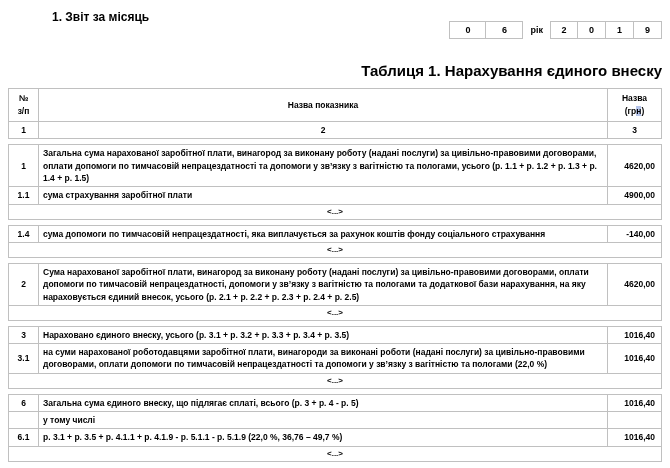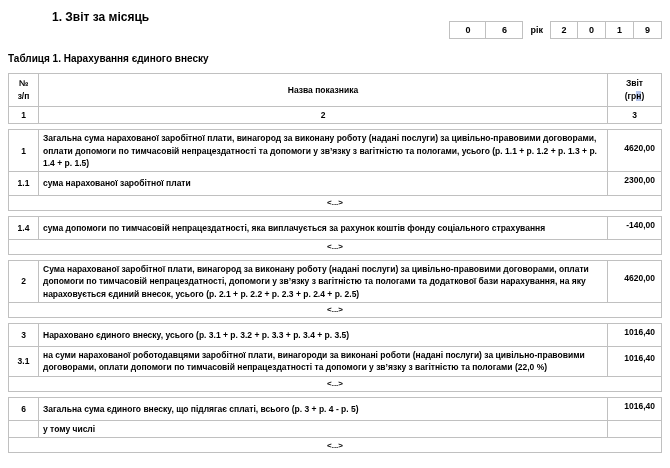--- a/index.html
+++ b/index.html
@@ -17,29 +17,29 @@
   .period { display:flex; align-items:center; }
   .digit-row { display:flex; }
   .digit-cell {
     width:37px; height:18px; border:1px solid #c0c0c0; border-left:none;
     display:flex; align-items:center; justify-content:center; font-size:9px; background:#fff;
   }
   .digit-row .digit-cell:first-child { border-left:1px solid #c0c0c0; }
   .digit-row.year .digit-cell { width:28px; }
   .rik { font-size:9px; margin:18px 7px; }
 
-  .table-title { text-align:left; font-size:10px; }
+  .table-title { text-align:right; font-size:15px; margin-top:9px; }
 
   
   table { border-collapse:collapse; width:654px; table-layout:fixed; margin-top:5px; }
   table.hdr { margin-top:9px; }
   td { border:1px solid #c0c0c0; font-size:8.5px; vertical-align:middle; line-height:1.45; }
   td.num  { text-align:center; padding:2px 1px; }
   td.name { text-align:left; padding:2px 4px;margin-left:23px; }
-  td.amt  { text-align:right; padding:2px 6px 8px 2px; }
+  td.amt  { text-align:right; padding:2px 6px 2px 2px; }
   .hdr td { text-align:center; padding:2px; }
   .hdr .colhead { height:33px; line-height:1.5; }
   .hdr .colnum { height:17px; }
   td.sep { text-align:center; font-size:8px; height:15px; padding:1px; }
   .hl { background:#b5c4ea; }
 </style>
 </head>
 <body>
 
 <div class="page">
@@ -70,21 +70,21 @@
         <col style="width:54px">
       </colgroup>
     <tbody>
         <tr>
       <td class="colhead">
         <span>№</span><br>
         <span>з/п</span>
       </td>
       <td class="colhead">Назва показника</td>
       <td class="colhead">
-        <span>Звіт</span><br>
+        <span>Назва</span><br>
         <span>(гр</span><span class="hl">н</span><span>)</span>
       </td>
     </tr>
     <tr>
       <td class="colnum">1</td>
       <td class="colnum">2</td>
       <td class="colnum">3</td>
     </tr>
   </tbody>
     </table>
@@ -96,22 +96,22 @@
         <col style="width:54px">
       </colgroup>
     <tbody>
         <tr>
       <td class="num">1</td>
       <td class="name">Загальна сума нарахованої заробітної плати, винагород за виконану роботу (надані послуги) за цивільно-правовими договорами, оплати допомоги по тимчасовій непрацездатності та допомоги у зв’язку з вагітністю та пологами, усього (р. 1.1 + р. 1.2 + р. 1.3 + р. 1.4 + р. 1.5)</td>
       <td class="amt">4620,00</td>
     </tr>
     <tr>
       <td class="num">1.1</td>
-      <td class="name">сума нарахованої заробітної плати</td>
-      <td class="amt">2300,00</td>
+      <td class="name">сума страхування заробітної плати</td>
+      <td class="amt">4900,00</td>
     </tr>
     <tr>
       <td class="sep" colspan="3">&lt;...&gt;</td>
     </tr>
   </tbody>
     </table>
 
   <table>
     <colgroup>
         <col style="width:30px">
@@ -182,18 +182,23 @@
       <td class="num">6</td>
       <td class="name">Загальна сума єдиного внеску, що підлягає сплаті, всього (р. 3 + р. 4 - р. 5)</td>
       <td class="amt">1016,40</td>
     </tr>
     <tr>
       <td class="num"></td>
       <td class="name">у тому числі</td>
       <td class="amt"></td>
     </tr>
     <tr>
+      <td class="num">6.1</td>
+      <td class="name">р. 3.1 + р. 3.5 + р. 4.1.1 + р. 4.1.9 - р. 5.1.1 - р. 5.1.9 (22,0 %, 36,76 – 49,7 %)</td>
+      <td class="amt">1016,40</td>
+    </tr>
+    <tr>
       <td class="sep" colspan="3">&lt;...&gt;</td>
     </tr>
   </tbody>
     </table>
 
 </div>
 
 </body></html>

